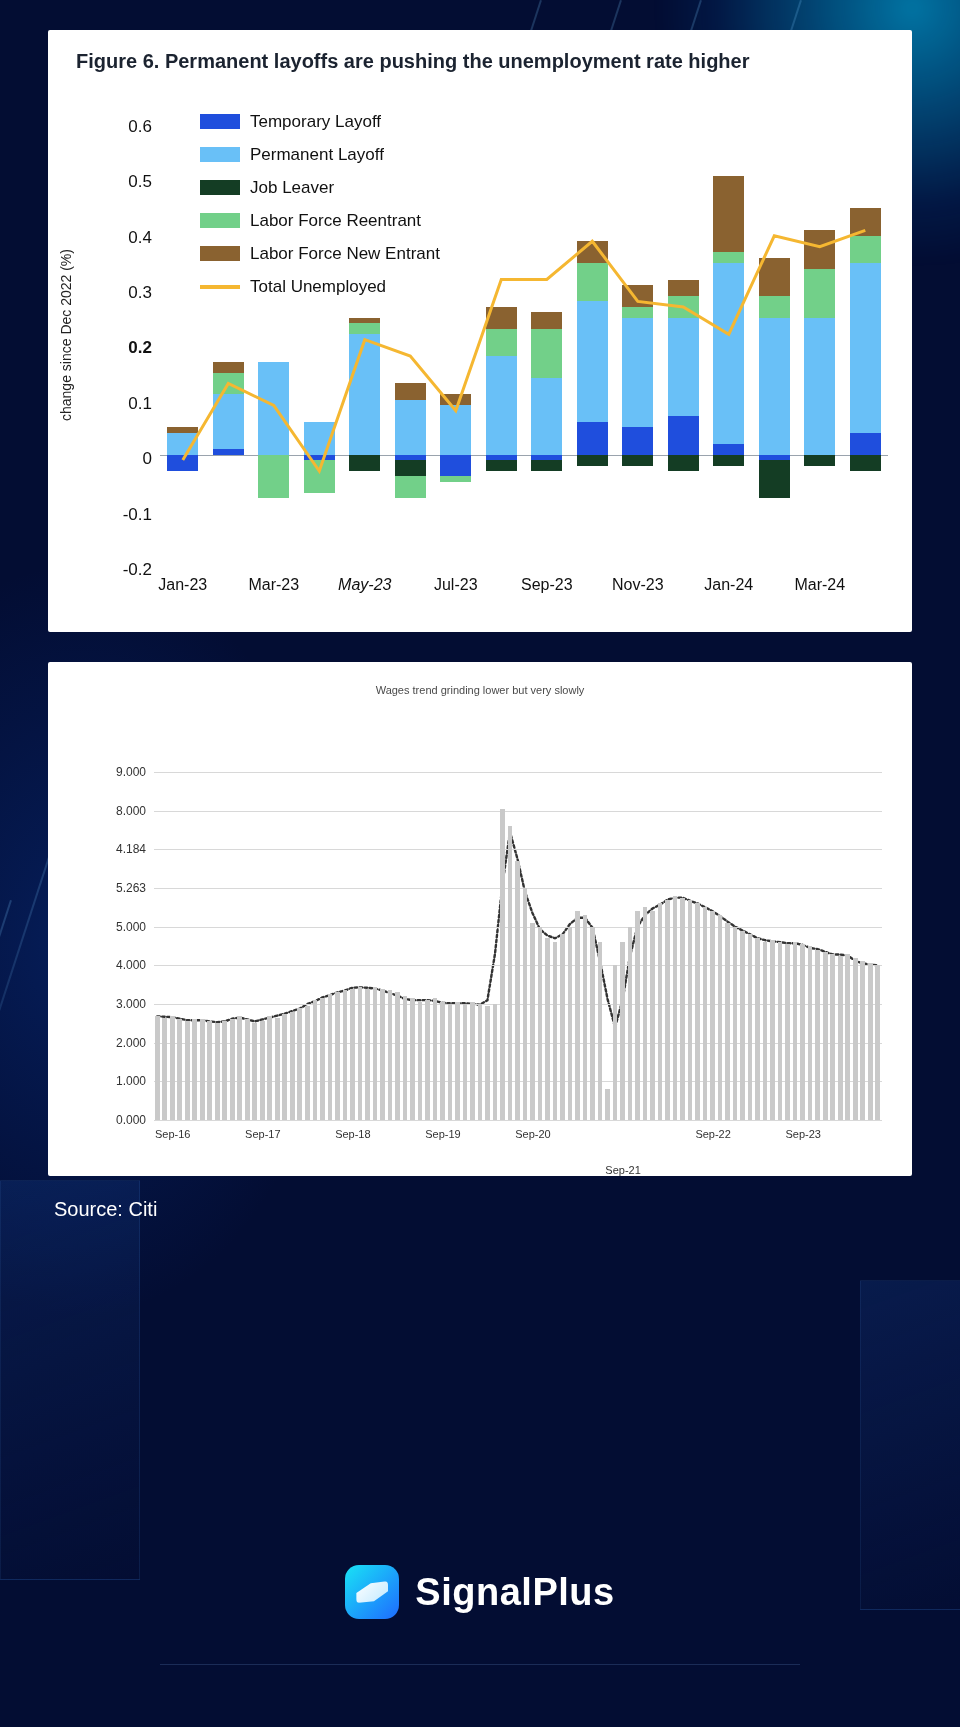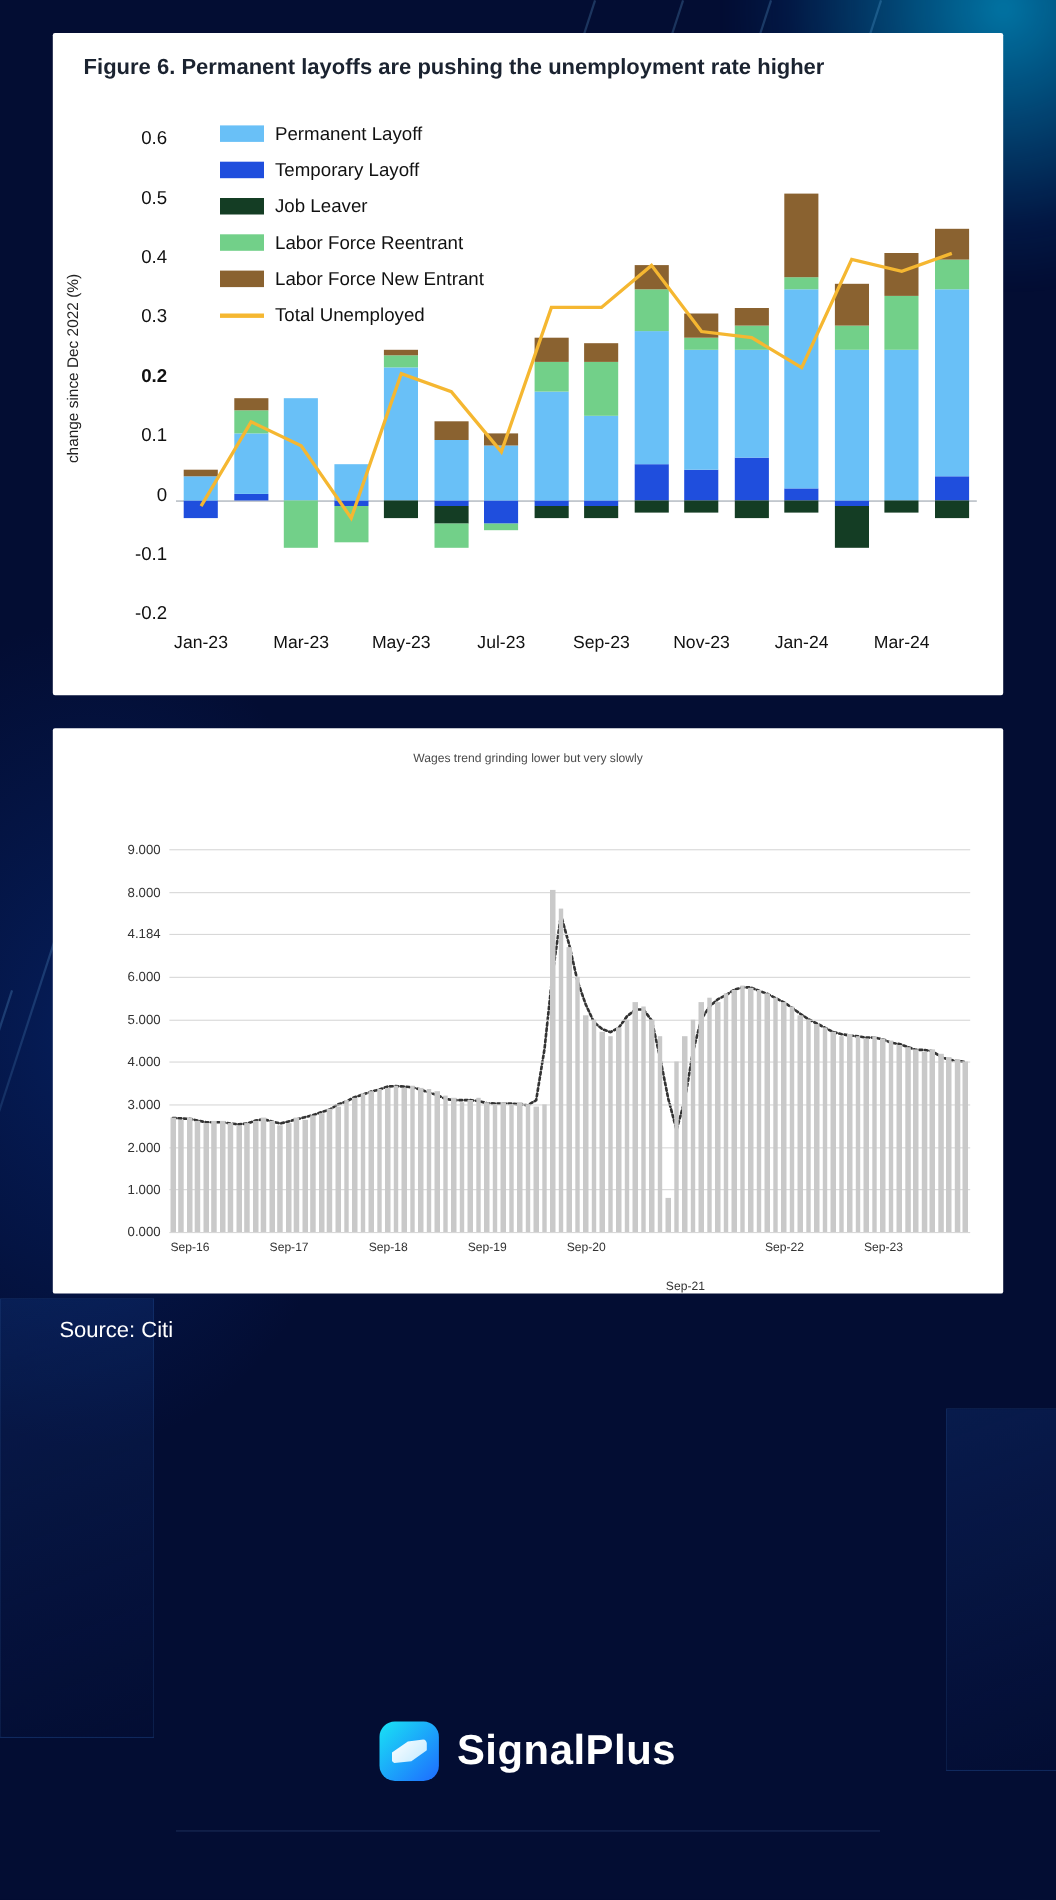--- a/index.html
+++ b/index.html
@@ -58,21 +58,21 @@
 
   
   .c1 { position:relative; height:545px; }
   .c1 .ylab {
     position:absolute; left:2px; top:250px; transform:rotate(-90deg) translateX(-50%);
     transform-origin:left center; font-size:14px; color:#222; white-space:nowrap;
   }
   .c1 .plot {
     position:absolute; left:96px; right:8px; top:22px; bottom:58px;
   }
-  .c1 .yaxis { position:absolute; left:40px; top:22px; bottom:64px; width:56px; }
+  .c1 .yaxis { position:absolute; left:40px; top:22px; bottom:52px; width:56px; }
   .c1 .ytick {
     position:absolute; right:8px; transform:translateY(-50%);
     font-size:17px; color:#111; white-space:nowrap;
   }
   .c1 .xaxis { position:absolute; left:96px; right:8px; bottom:22px; height:24px; }
   .c1 .xtick {
     position:absolute; transform:translateX(-50%); font-size:16px; color:#111; white-space:nowrap;
   }
   .legend { position:absolute; left:136px; top:28px; z-index:5; }
   .legend-row { display:flex; align-items:center; height:33px; }
@@ -151,26 +151,26 @@
 
 <div class="content">
 
 
   <div class="card">
     <div class="card-title">Figure 6. Permanent layoffs are pushing the unemployment rate higher</div>
     <div class="c1">
       <div class="ylab">change since Dec 2022 (%)</div>
       <div class="legend" id="c1-legend">
           <div class="legend-row">
+            <span class="legend-swatch" style="background:#1f4edd"></span>
+            <span class="legend-text">Temporary Layoff</span>
+          </div>
+          <div class="legend-row">
             <span class="legend-swatch" style="background:#69c0f7"></span>
             <span class="legend-text">Permanent Layoff</span>
-          </div>
-          <div class="legend-row">
-            <span class="legend-swatch" style="background:#1f4edd"></span>
-            <span class="legend-text">Temporary Layoff</span>
           </div>
           <div class="legend-row">
             <span class="legend-swatch" style="background:#143d24"></span>
             <span class="legend-text">Job Leaver</span>
           </div>
           <div class="legend-row">
             <span class="legend-swatch" style="background:#72d089"></span>
             <span class="legend-text">Labor Force Reentrant</span>
           </div>
           <div class="legend-row">
@@ -298,21 +298,21 @@
               <div class="seg" style="background: rgb(138, 98, 48); top: 23.5294%; height: 5.88235%;"></div>
             </div>
           </div>
         <svg id="c1-line" viewBox="0 0 100 100" preserveAspectRatio="none" style="position:absolute;inset:0;width:100%;height:100%;">
             <polyline points="3.13,77.65 9.38,61.18 15.63,65.88 21.88,80.00 28.13,51.76 34.38,55.29 40.63,67.06 46.88,38.82 53.13,38.82 59.38,30.59 65.63,43.53 71.88,44.71 78.13,50.59 84.38,29.41 90.63,31.76 96.88,28.24" fill="none" stroke="#f5b731" stroke-width="1" vector-effect="non-scaling-stroke" style="stroke-width:3px"></polyline>
           </svg>
       </div>
       <div class="xaxis" id="c1-xaxis">
           <div class="xtick" style="left: 3.125%;">Jan-23</div>
           <div class="xtick" style="left: 15.625%;">Mar-23</div>
-          <div class="xtick" style="left: 28.125%;">May-23</div>
+          <div class="xtick" style="left: 28.125%; font-style: italic;">May-23</div>
           <div class="xtick" style="left: 40.625%;">Jul-23</div>
           <div class="xtick" style="left: 53.125%;">Sep-23</div>
           <div class="xtick" style="left: 65.625%;">Nov-23</div>
           <div class="xtick" style="left: 78.125%;">Jan-24</div>
           <div class="xtick" style="left: 90.625%;">Mar-24</div>
         </div>
     </div>
   </div>
 
   <div class="card">
@@ -328,21 +328,21 @@
           <div class="ytick2" style="top: 88.8889%;">1.000</div>
           <div class="grid2" style="top: 77.7778%;"></div>
           <div class="ytick2" style="top: 77.7778%;">2.000</div>
           <div class="grid2" style="top: 66.6667%;"></div>
           <div class="ytick2" style="top: 66.6667%;">3.000</div>
           <div class="grid2" style="top: 55.5556%;"></div>
           <div class="ytick2" style="top: 55.5556%;">4.000</div>
           <div class="grid2" style="top: 44.4444%;"></div>
           <div class="ytick2" style="top: 44.4444%;">5.000</div>
           <div class="grid2" style="top: 33.3333%;"></div>
-          <div class="ytick2" style="top: 33.3333%;">6.000</div>
+          <div class="ytick2" style="top: 33.3333%;">5.263</div>
           <div class="grid2" style="top: 22.2222%;"></div>
           <div class="ytick2" style="top: 22.2222%;">4.184</div>
           <div class="grid2" style="top: 11.1111%;"></div>
           <div class="ytick2" style="top: 11.1111%;">8.000</div>
           <div class="grid2" style="top: 0%;"></div>
           <div class="ytick2" style="top: 0%;">9.000</div>
           <div class="b2" style="left: 0.123711%; width: 0.639175%; height: 30%;"></div>
           <div class="b2" style="left: 1.15464%; width: 0.639175%; height: 29.4444%;"></div>
           <div class="b2" style="left: 2.18557%; width: 0.639175%; height: 30%;"></div>
           <div class="b2" style="left: 3.21649%; width: 0.639175%; height: 28.8889%;"></div>

